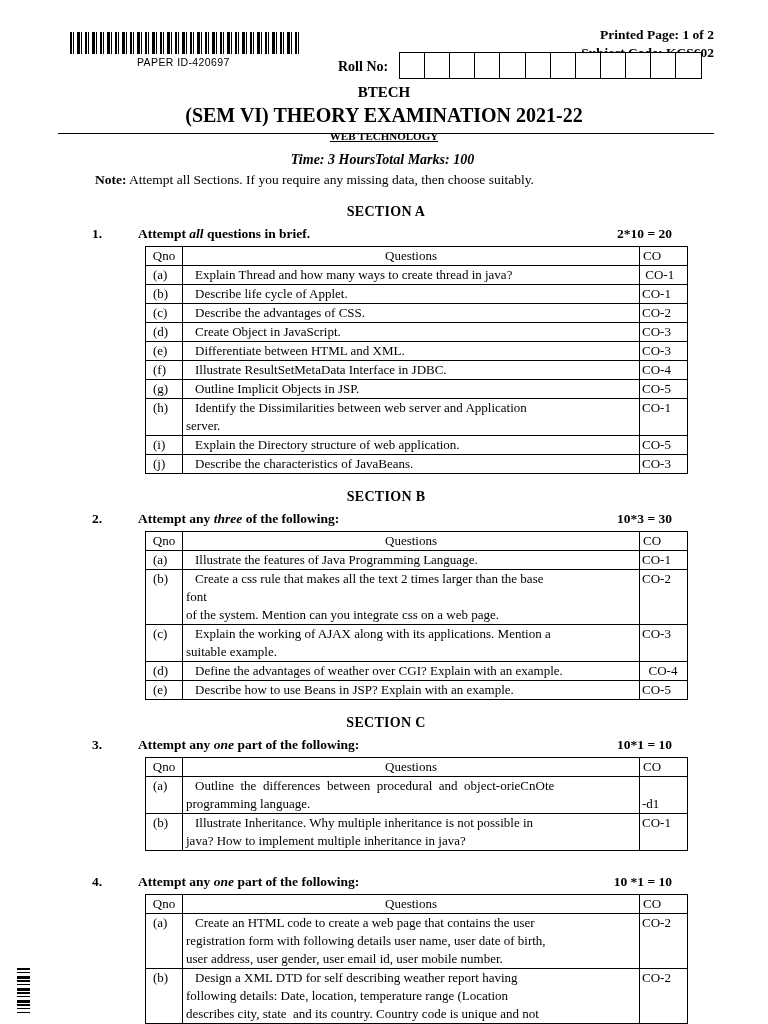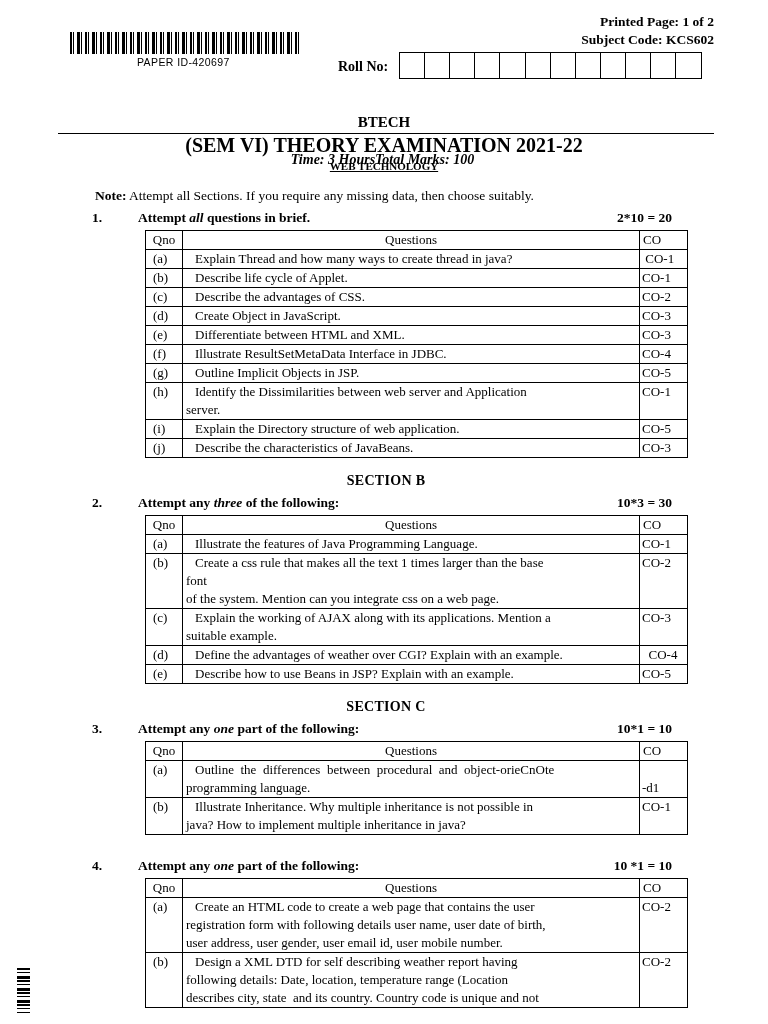--- a/index.html
+++ b/index.html
@@ -1,46 +1,46 @@
 <!DOCTYPE html>
 <html><head>
 <meta charset="utf-8">
 <style>
   html,body { margin:0; padding:0; background:#fff; }
   .page {
     position:relative; width:768px; height:1024px; background:#ffffff;
     font-family:"Liberation Serif", serif; color:#000; overflow:hidden;
   }
   
-  .top-right { position:absolute; top:13px; right:54px; text-align:right;
+  .top-right { position:absolute; top:26px; right:54px; text-align:right;
     font-weight:700; font-size:13.5px; line-height:18px; }
   
   .barcode { position:absolute; left:70px; top:32px; width:230px; height:22px;
     background:repeating-linear-gradient(90deg,
       #000 0 2px, #fff 2px 3px,
       #000 3px 4px, #fff 4px 7px,
       #000 7px 10px, #fff 10px 11px,
       #000 11px 12px, #fff 12px 15px); }
   .paper-id { position:absolute; left:137px; top:56px;
     font-family:"Liberation Sans", sans-serif; font-size:10.5px; letter-spacing:.4px; }
   .rollno-label { position:absolute; left:338px; top:59px; font-weight:700; font-size:14px; }
   .roll-boxes { position:absolute; left:399px; top:52px; display:flex; }
   .roll-box { width:24.5px; height:25px; border:1.4px solid #000; margin-left:-1.4px; background:#fff; }
   .roll-box:first-child { margin-left:0; }
   
-  .title-block { position:absolute; top:84px; left:0; right:0; text-align:center; font-weight:700;margin-top:30px; }
+  .title-block { position:absolute; top:84px; left:0; right:0; text-align:center; font-weight:700; }
   .t1 { font-size:15px; margin-bottom:3px; }
   .t2 { font-size:20px; margin-bottom:3px; }
   .t3 { font-size:11px; text-decoration:underline; }
   .head-rule { position:absolute; top:133px; left:58px; right:54px; border-top:1.6px solid #000; }
   
   .content { position:absolute; top:151px; left:58px; width:656px; font-size:13.5px; line-height:18px; }
   .meta-row { display:flex; justify-content:center; padding:0 44px 0 37px;
     font-weight:700; font-style:italic; font-size:14px; }
-  .note-row { padding-left:37px; margin-top:18px; }
+  .note-row { padding-left:37px; margin-top:2px; }
   .note-label { font-weight:700; }
   .section-heading { text-align:center; font-weight:700; margin-top:14px; font-size:14px; letter-spacing:.3px; }
   .instr-row { display:flex; align-items:baseline; font-weight:700; padding-left:34px; padding-right:42px; margin-top:4px; }
   .instr-num { width:46px; flex:0 0 46px; }
   .instr-marks { margin-left:auto; }
   .instr-em { font-style:italic; }
   .gap-before-4 { margin-top:22px; }
   
   table.qtable { margin-left:87px; margin-top:3px; border-collapse:collapse; width:543px; table-layout:fixed;padding-left:12px; }
   .qtable td, .qtable th { border:1.4px solid #000; font-size:13px; line-height:18px;
@@ -95,20 +95,21 @@
   <div class="head-rule"></div>
 
   <div class="content">
 
     <div class="meta-row">
       <span>Time: 3 Hours</span>
       <span>Total Marks: 100</span>
     </div>
     <div class="note-row"><span class="note-label">Note:</span><span>  Attempt all Sections. If you require any missing data, then choose suitably.</span></div>
 
+    <div class="section-heading">SECTION A</div>
     <div class="instr-row">
       <span class="instr-num">1.</span>
       <span><span>Attempt </span><span class="instr-em">all</span><span> questions in brief.</span></span>
       <span class="instr-marks">2*10 = 20</span>
     </div>
     <table class="qtable">
       <colgroup>
           <col class="col-qno">
           <col>
           <col class="col-co">
@@ -191,21 +192,21 @@
         <th class="h-q">Questions</th>
         <th class="h-co">CO</th>
       </tr>
       <tr>
             <td class="qno">(a)</td>
             <td class="q">Illustrate the features of Java Programming Language.</td>
             <td class="co">CO-1</td>
           </tr>
       <tr>
             <td class="qno">(b)</td>
-            <td class="q">Create a css rule that makes all the text 1 times larger than the base
+            <td class="q">Create a css rule that makes all the text 2 times larger than the base
 font
 of the system. Mention can you integrate css on a web page.</td>
             <td class="co">CO-2</td>
           </tr>
       <tr>
             <td class="qno">(c)</td>
             <td class="q">Explain the working of AJAX along with its applications. Mention a
 suitable example.</td>
             <td class="co">CO-3</td>
           </tr>

